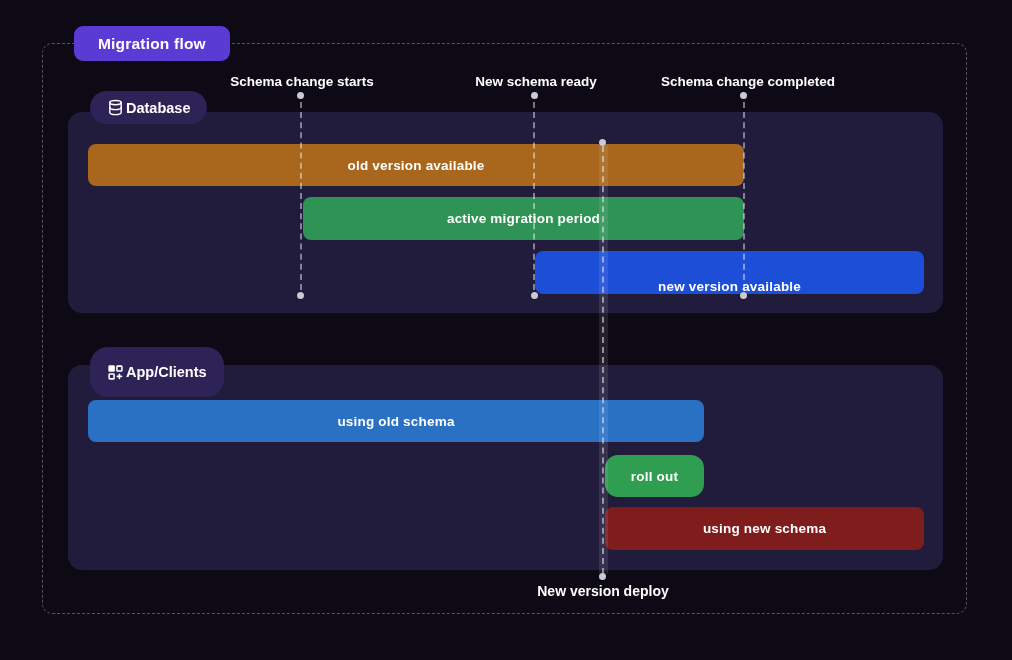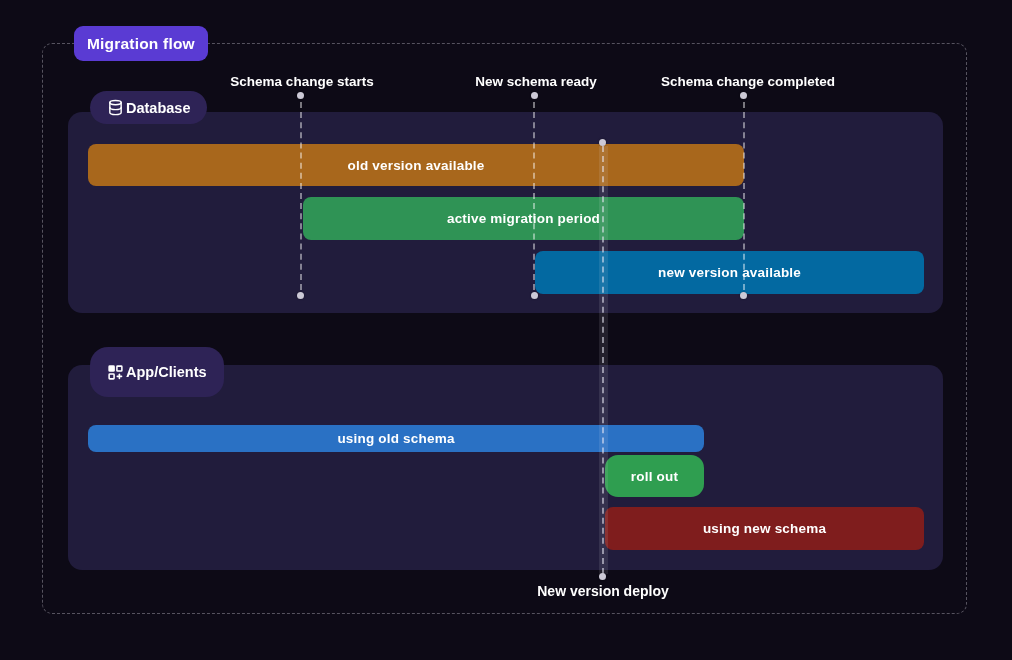--- a/index.html
+++ b/index.html
@@ -5,21 +5,21 @@
   html,body { margin:0; padding:0; background:#0d0a16; }
   .stage {
     position:relative; width:1012px; height:660px; overflow:hidden;
     background:#0d0a16; font-family:"Liberation Sans", sans-serif;
   }
   .frame {
     position:absolute; left:42px; top:43px; width:923px; height:569px;
     border:1.5px dashed #56535f; border-radius:10px;
   }
   .title-badge {
-    position:absolute; left:74px; top:26px; height:35px; padding:0 13px;
+    position:absolute; left:74px; top:26px; height:35px; padding:0 24px;
     border-radius:9px; display:flex; align-items:center; justify-content:center;
     color:#fff; font-size:15.5px; font-weight:bold; letter-spacing:.2px;
   }
   .panel {
     position:absolute; left:68px; width:875px;
     background:#211c3c; border-radius:14px;
   }
   .panel.db  { top:112px; height:201px; }
   .panel.app { top:365px; height:205px; }
   .section-badge {
@@ -66,25 +66,25 @@
 
   <div class="panel db"></div>
   <div class="panel app"></div>
 
   <div class="bar" style="left: 303px; top: 197px; width: 441px; height: 43px; background: rgb(47, 147, 85);">
     <span>active migration period</span>
   </div>
   <div class="bar" style="left: 88px; top: 144px; width: 656px; height: 42px; background: rgb(168, 103, 28);">
     <span>old version available</span>
   </div>
-  <div class="bar" style="left: 535px; top: 251px; width: 389px; height: 43px; background: #0369a1;">
+  <div class="bar" style="left: 535px; top: 251px; width: 389px; height: 43px; background: #1d4ed8; align-items: flex-end;">
     <span>new version available</span>
   </div>
 
-  <div class="bar" style="left: 88px; top: 400px; width: 616px; height: 27px; background: rgb(42, 113, 196); margin-top: 25px;">
+  <div class="bar" style="left: 88px; top: 400px; width: 616px; height: 42px; background: rgb(42, 113, 196);">
     <span>using old schema</span>
   </div>
   <div class="bar" style="left: 605px; top: 455px; width: 99px; height: 42px; background: rgb(47, 158, 80); border-radius: 13px;">
     <span>roll out</span>
   </div>
   <div class="bar" style="left: 605px; top: 507px; width: 319px; height: 43px; background: #7f1d1d;">
     <span>using new schema</span>
   </div>
 
   <div class="marker-label" style="left:302px;">Schema change starts</div>

